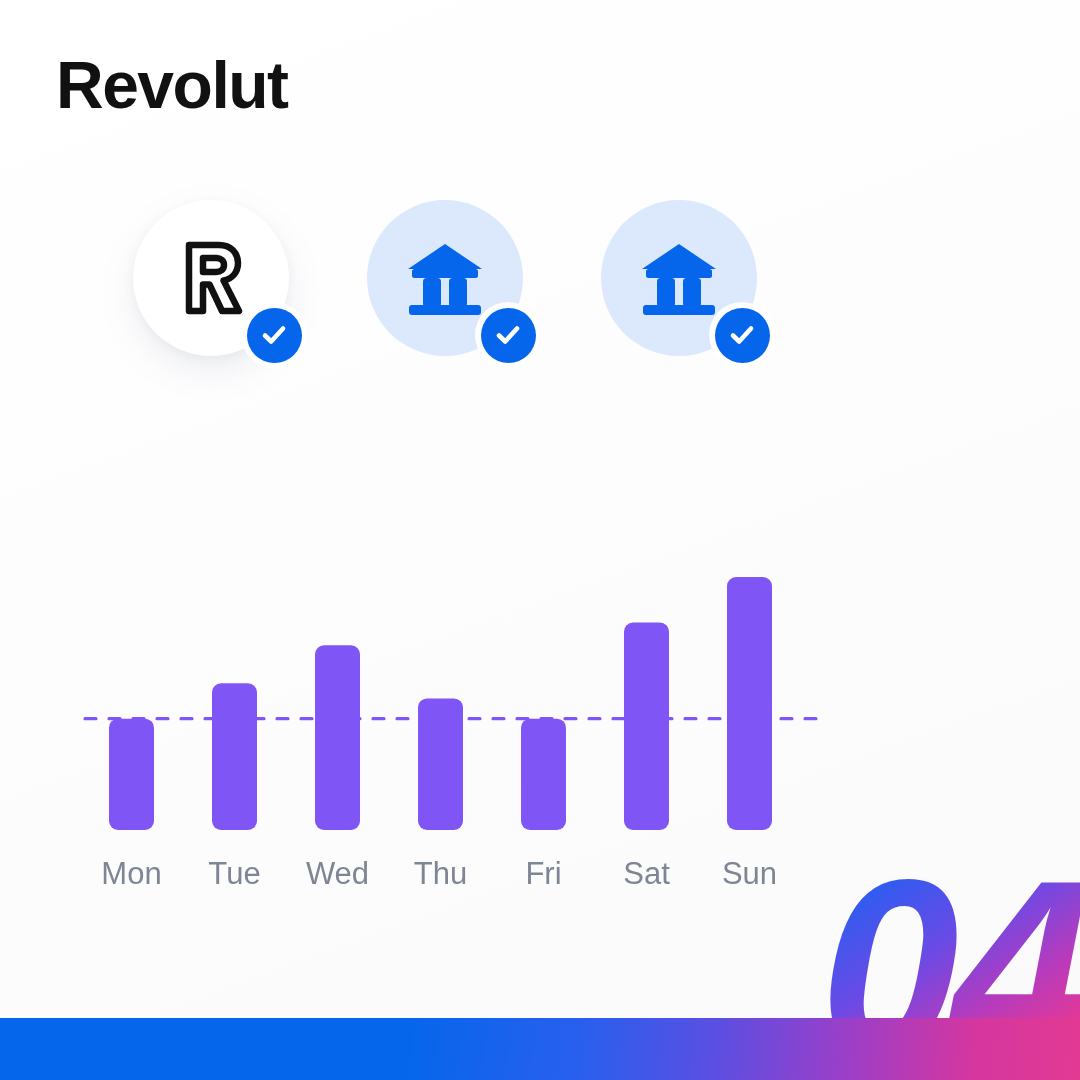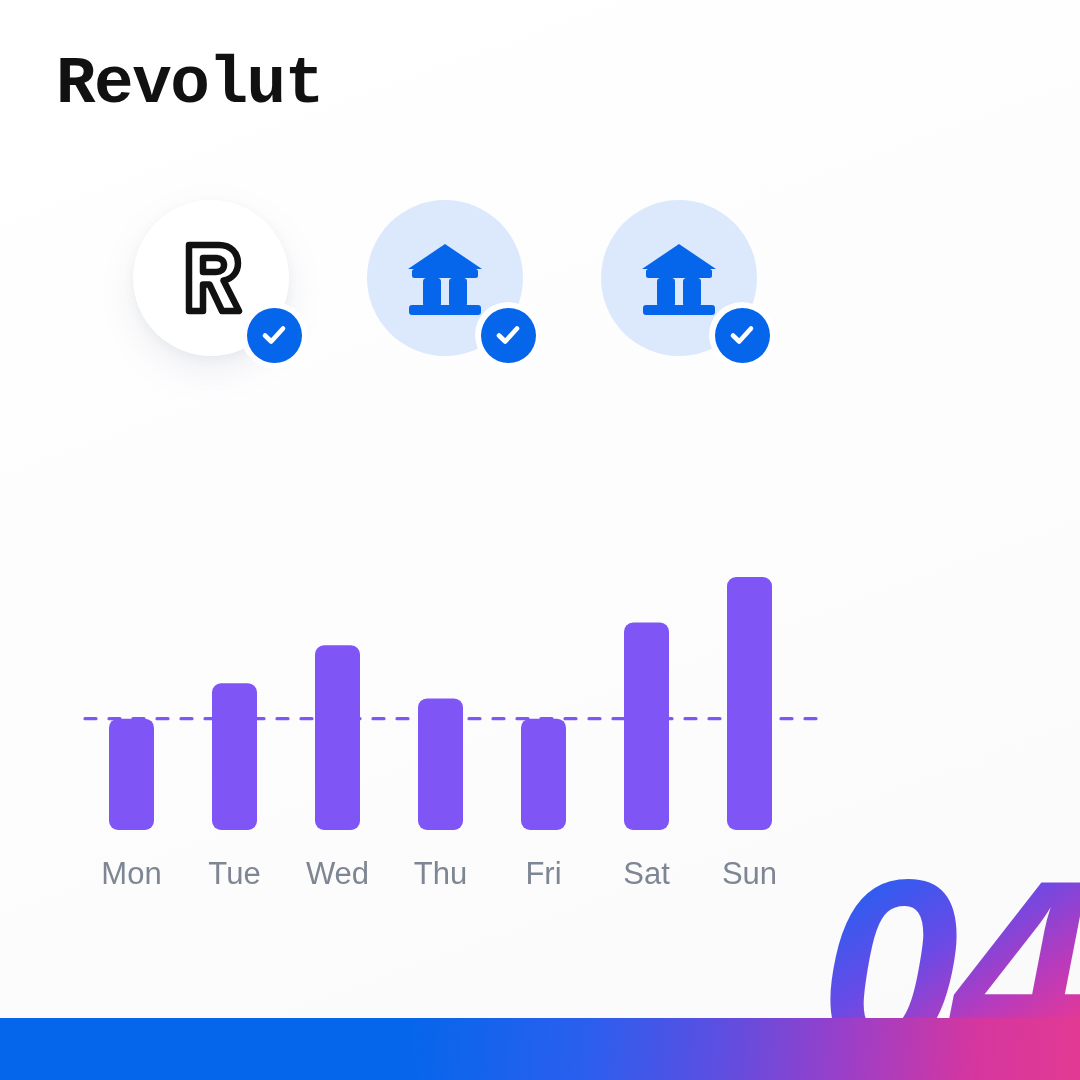--- a/index.html
+++ b/index.html
@@ -25,21 +25,21 @@
   
   #brand-logo {
     position: absolute;
     left: 56px;
     top: 52px;
     font-size: 66px;
     line-height: 66px;
     font-weight: 700;
     letter-spacing: -1.5px;
     color: #111111;
-    font-family: Liberation Mono, monospace;
+    font-family: Liberation Sans, sans-serif;
     white-space: nowrap;
   }
 
   
   #account-row {
     position: absolute;
     left: 0;
     top: 0;
     width: 1080px;
     height: 480px;

